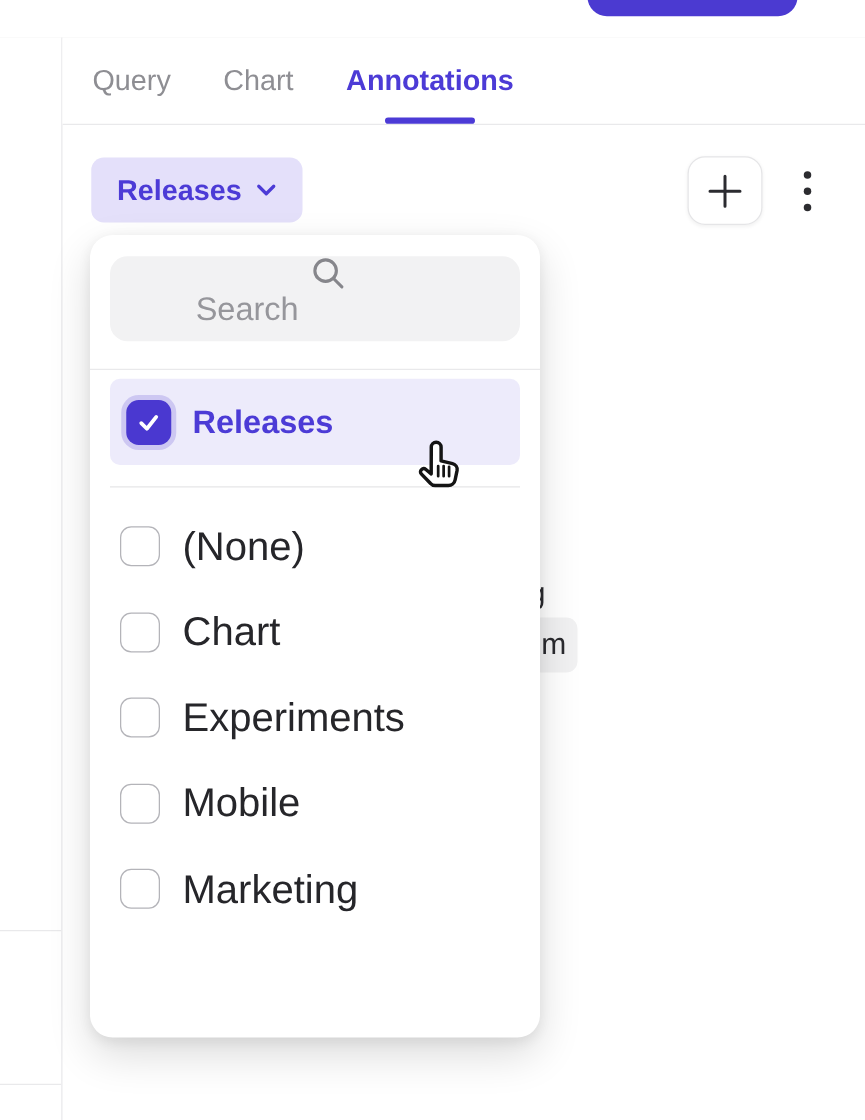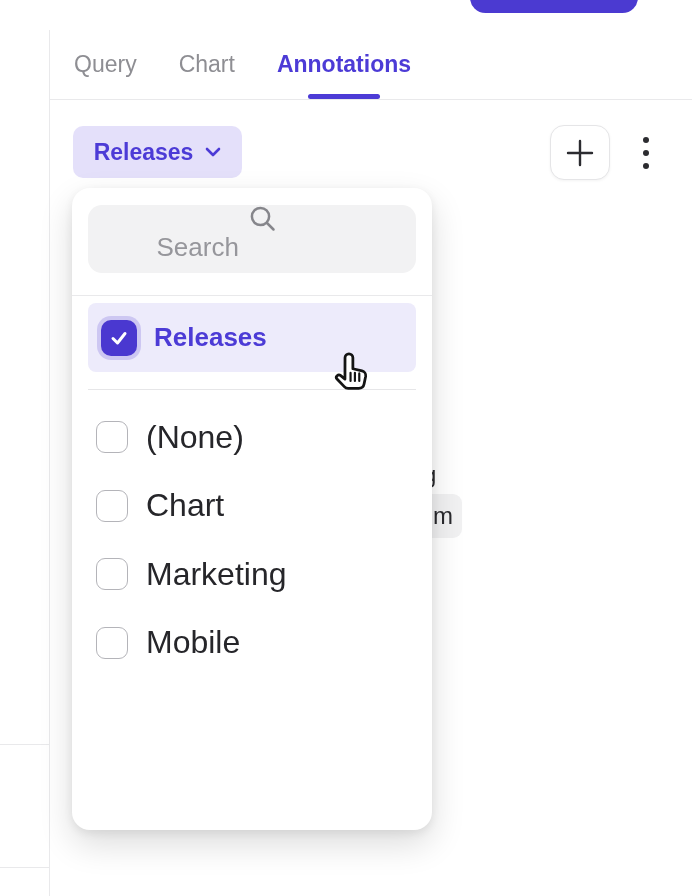--- a/index.html
+++ b/index.html
@@ -151,25 +151,29 @@
       <div class="menu-item">
         <span class="cb-empty"></span>
         <span class="lbl">(None)</span>
       </div>
       <div class="menu-item">
         <span class="cb-empty"></span>
         <span class="lbl">Chart</span>
       </div>
       <div class="menu-item">
         <span class="cb-empty"></span>
-        <span class="lbl">Marketing</span>
+        <span class="lbl">Experiments</span>
       </div>
       <div class="menu-item">
         <span class="cb-empty"></span>
         <span class="lbl">Mobile</span>
+      </div>
+      <div class="menu-item">
+        <span class="cb-empty"></span>
+        <span class="lbl">Marketing</span>
       </div>
     </div>
   </div>
 
   <div class="cursor">
     <svg width="44" height="48" viewBox="0 0 30 33">
       <path d="M10.2 4.6 c0-1.5 1.2-2.7 2.7-2.7 s2.7 1.2 2.7 2.7 v7.6 l6.3 1.5 c1.7.4 2.8 2 2.5 3.7 l-1.1 5.3 c-.35 1.8-1.9 3-3.7 3 h-7.2 c-1 0-2-.4-2.7-1.2 l-5-5.2 c-.6-.65-.58-1.7.06-2.3 .68-.68 1.75-.72 2.5-.1 l2.9 2.4 z" fill="#ffffff" stroke="#141414" stroke-width="1.9" stroke-linejoin="round"></path>
       <path d="M14 15 v5.6 M17 15 v5.6 M20 15.4 v5.2" fill="none" stroke="#141414" stroke-width="1.5" stroke-linecap="round"></path>
     </svg>
   </div>

